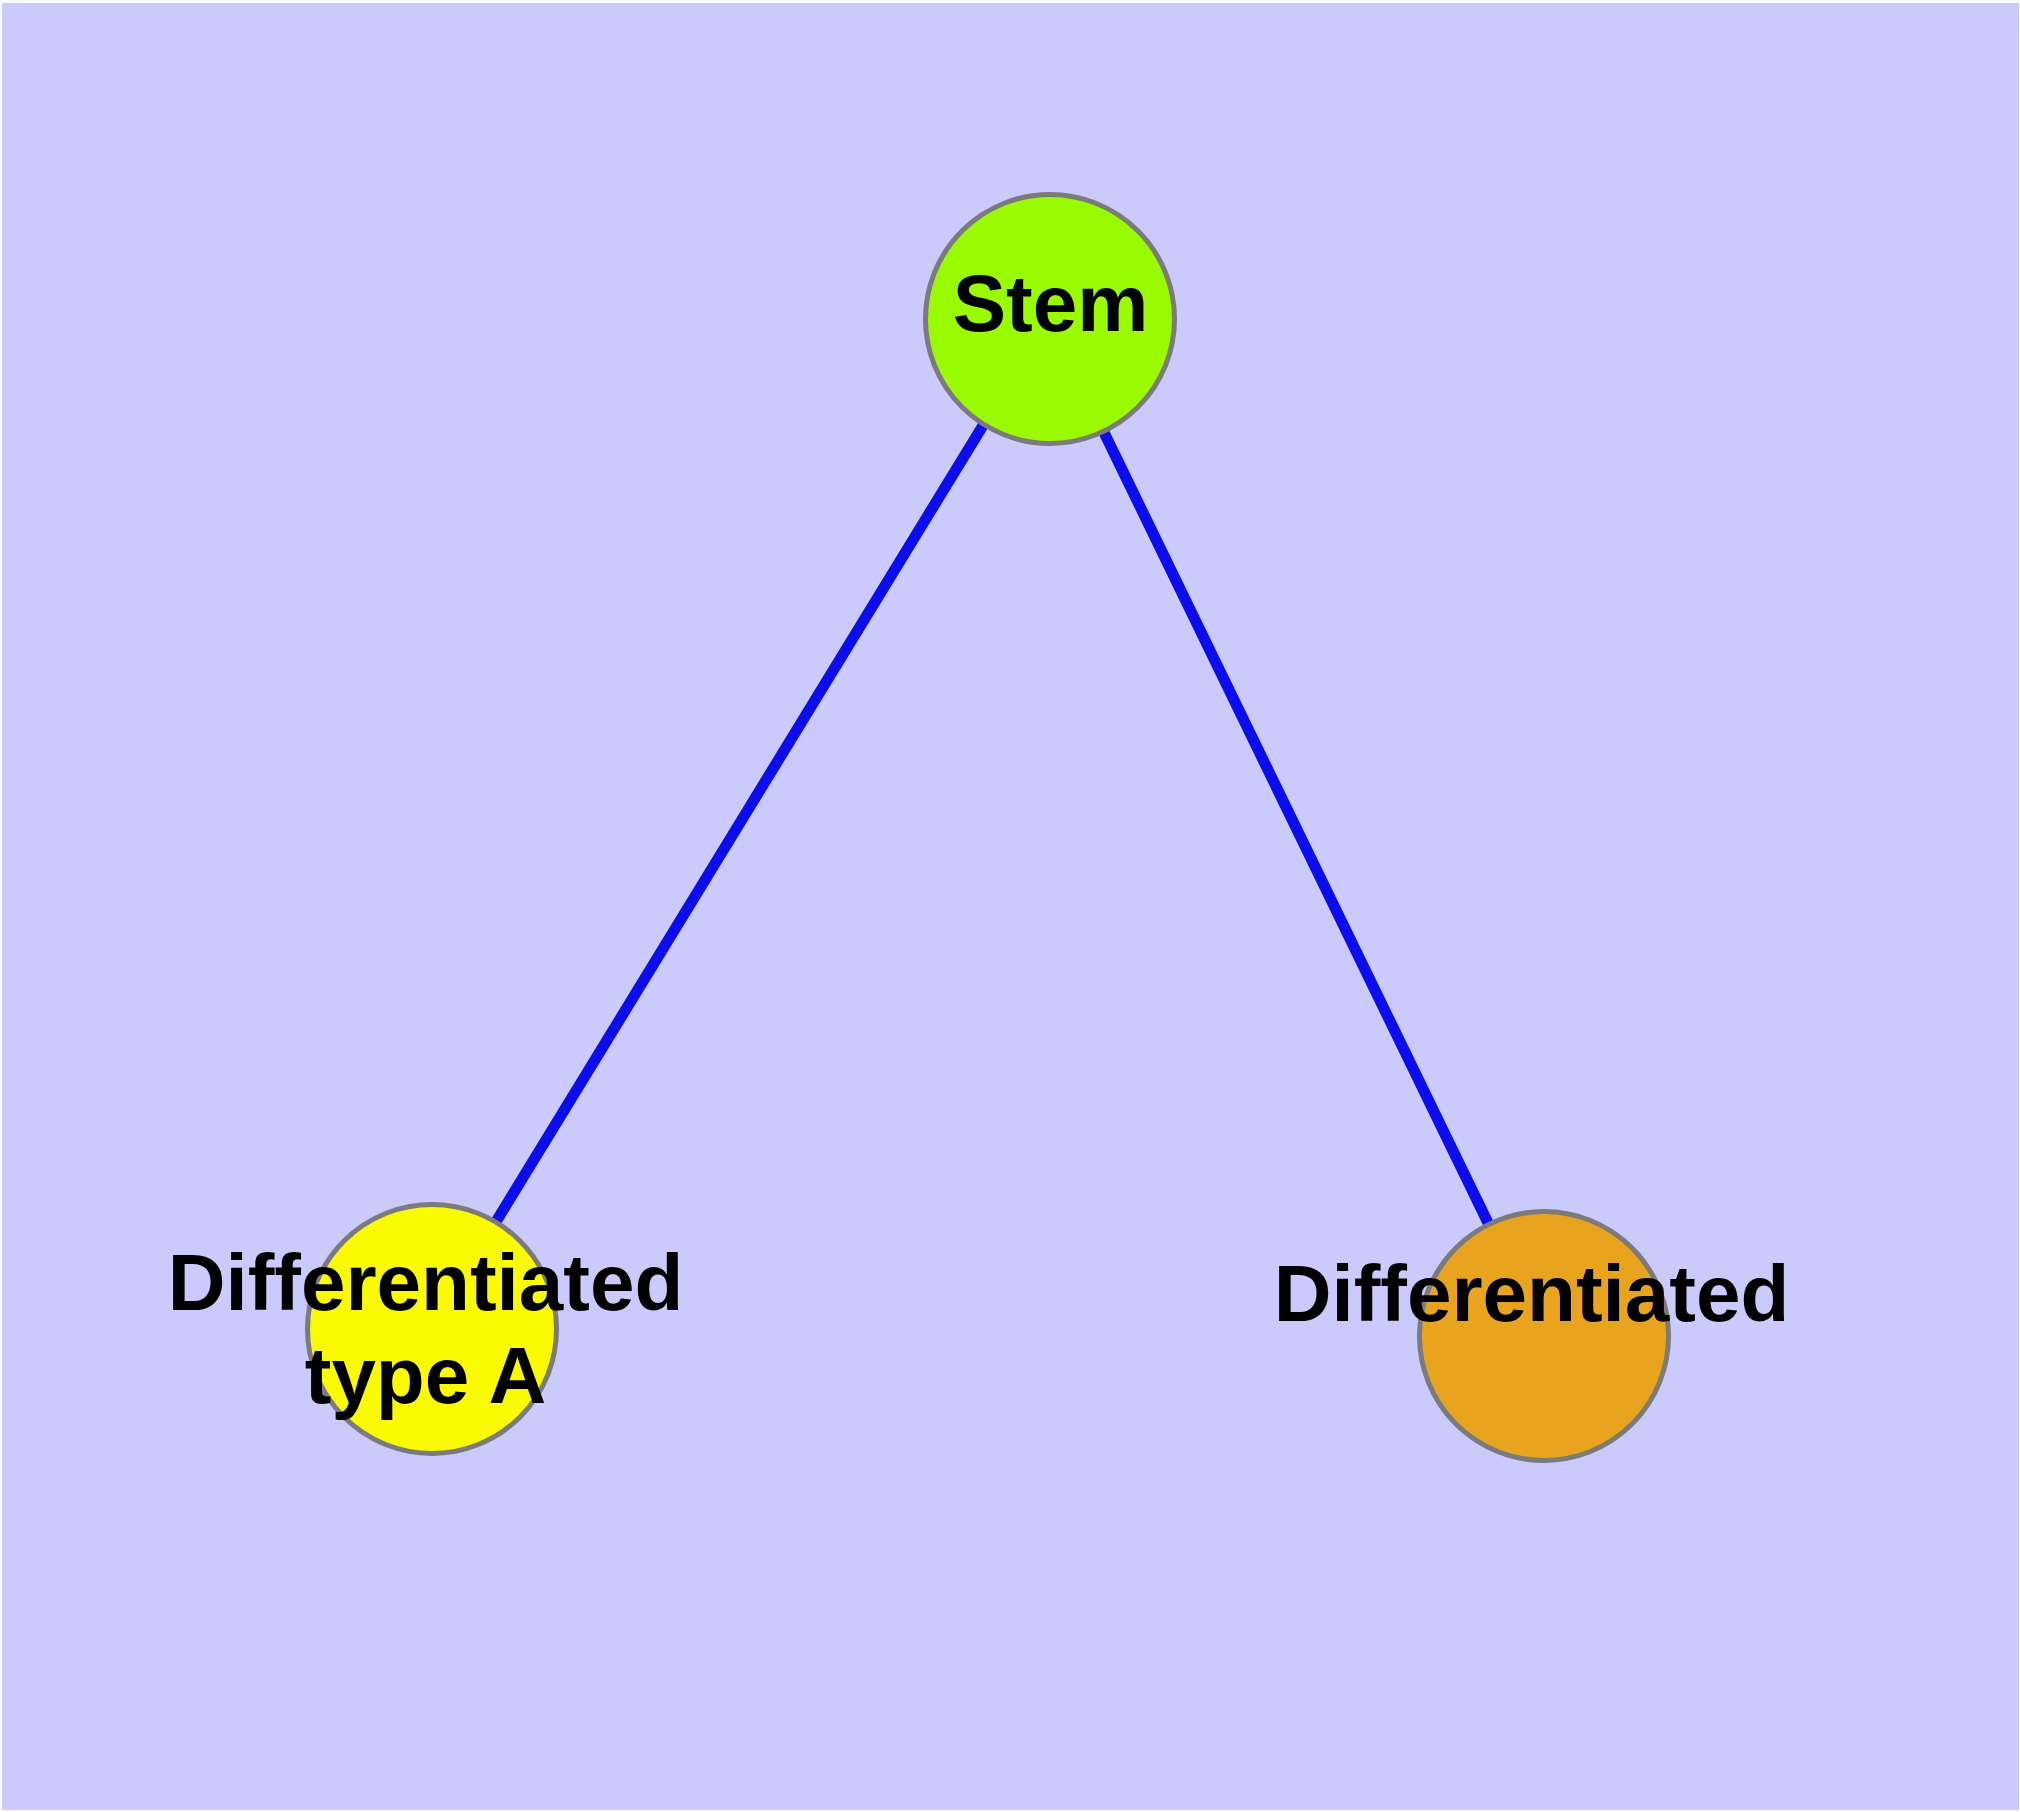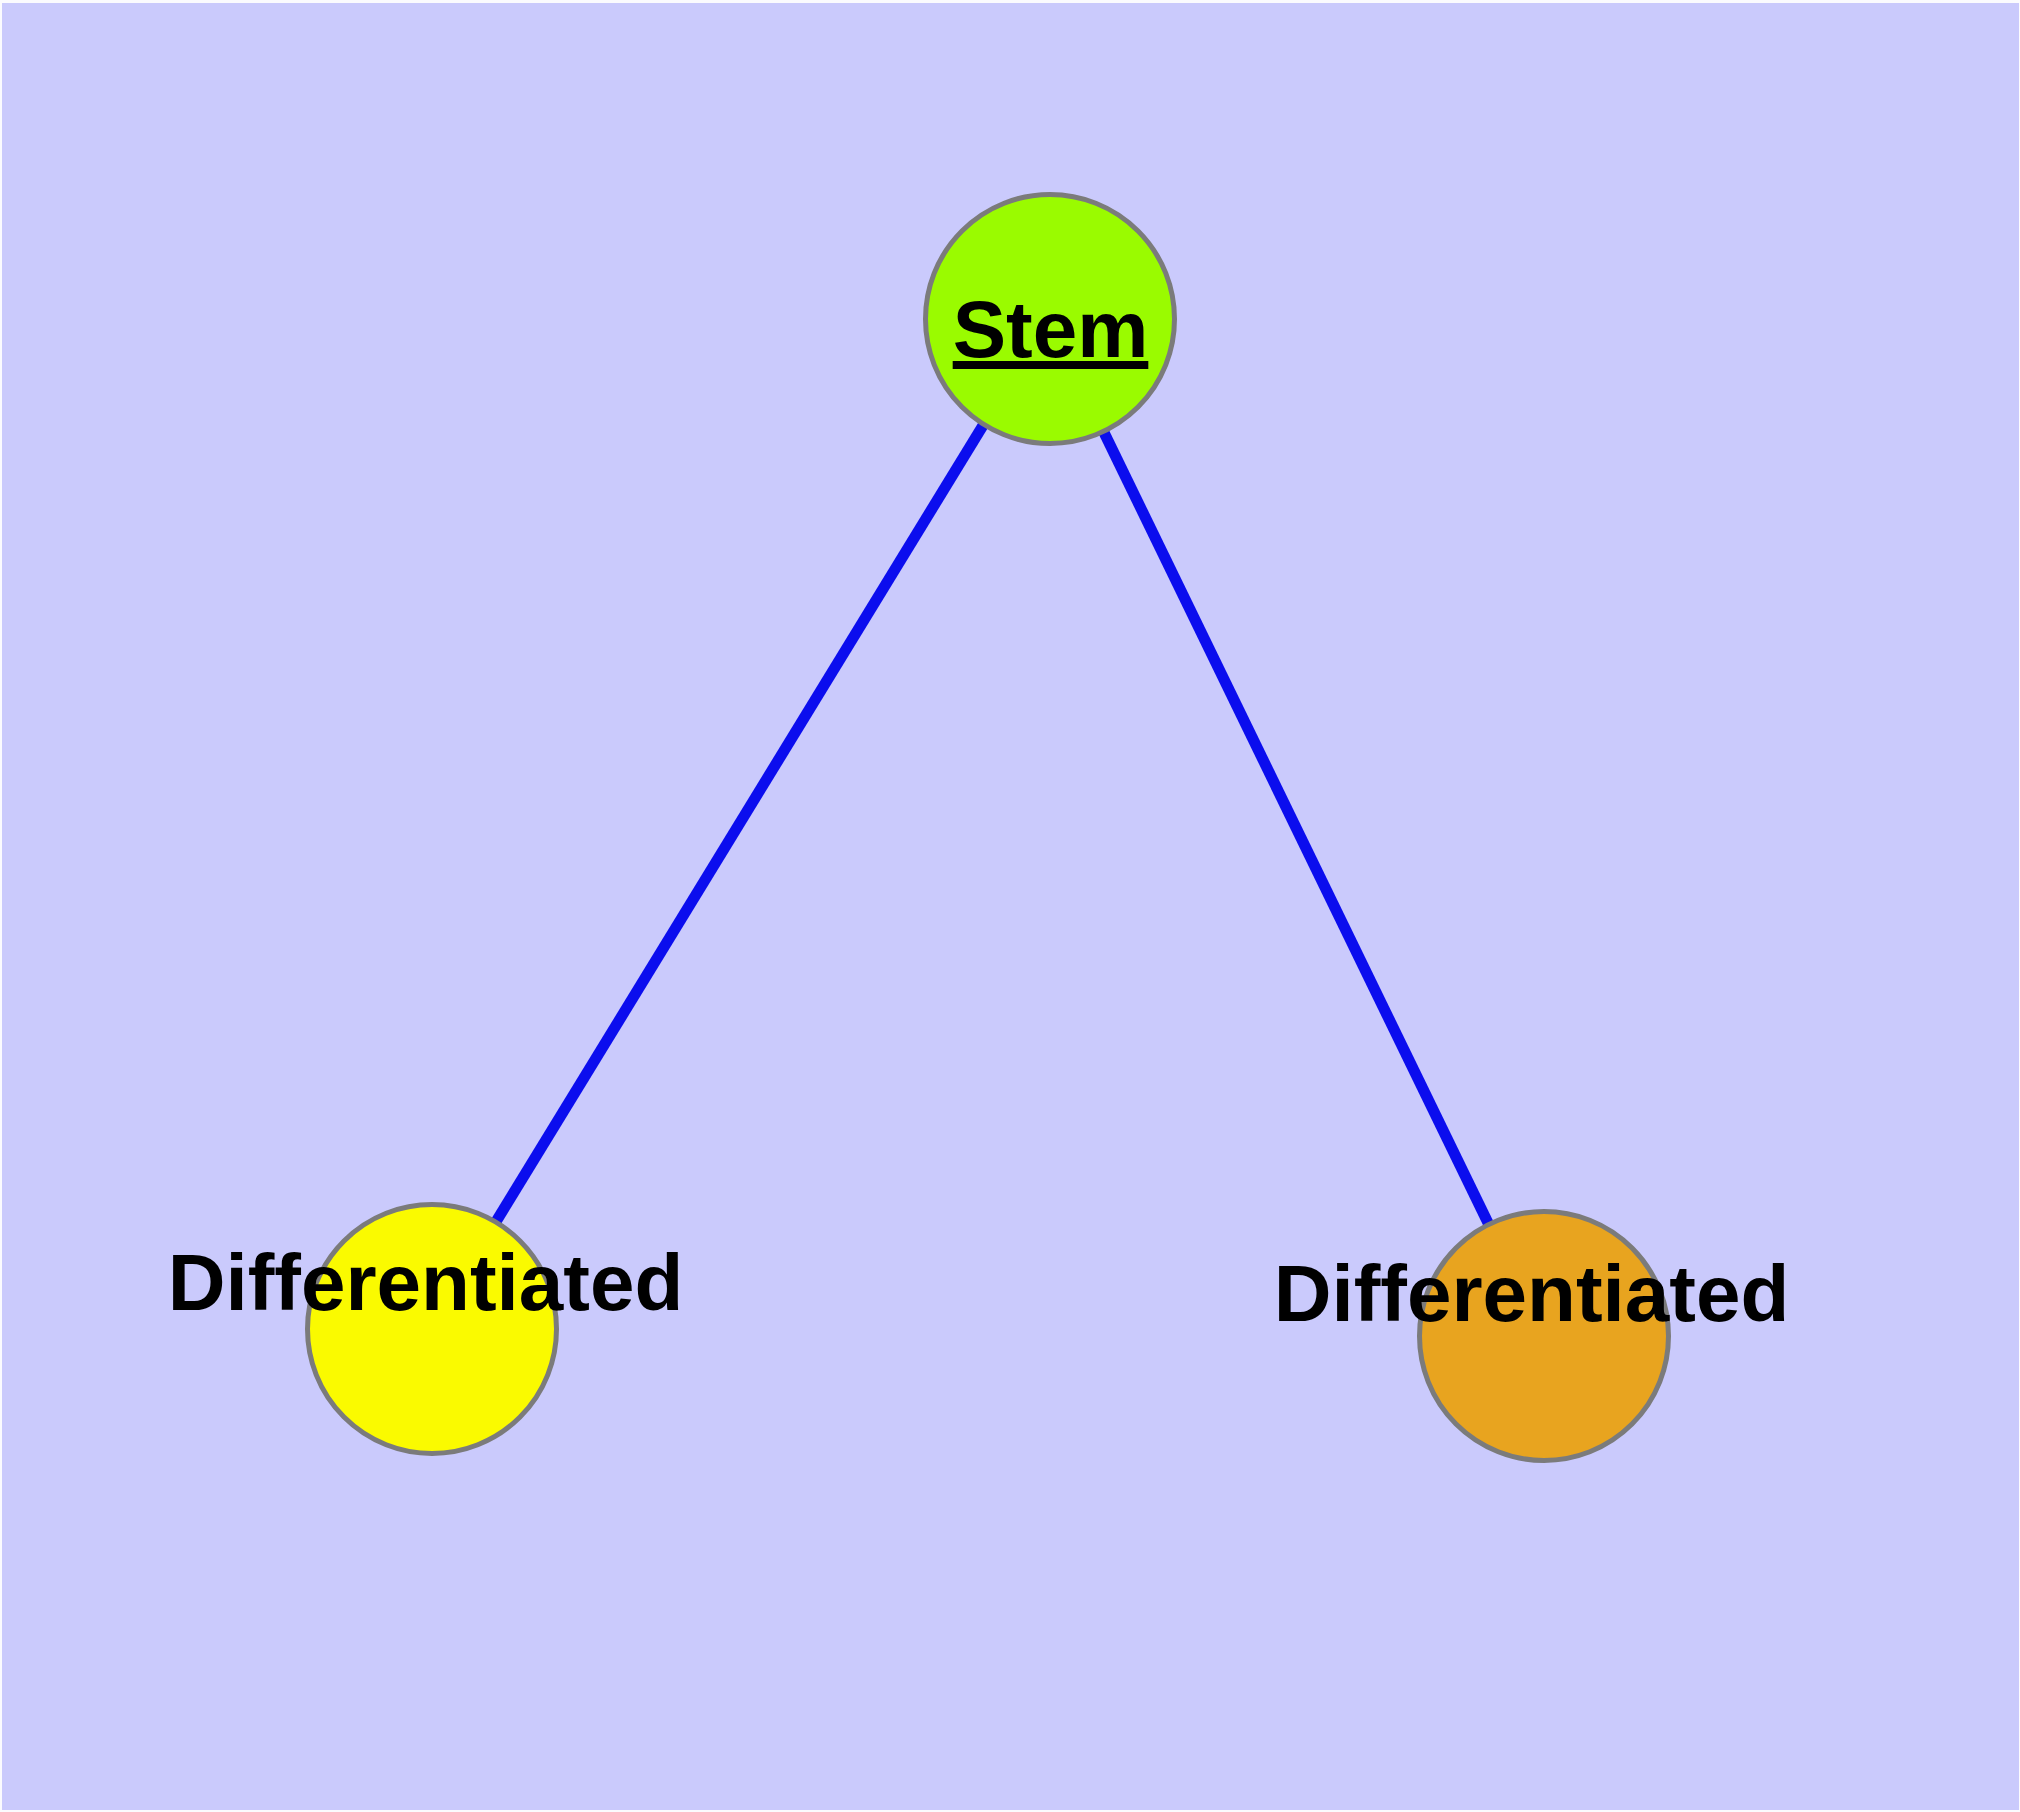--- a/index.html
+++ b/index.html
@@ -49,21 +49,21 @@
     position: absolute;
     width: 763px;
     text-align: center;
     font-weight: bold;
     font-size: 80px;
     line-height: 93px;
     color: #000000;
     white-space: nowrap;
     pointer-events: none;
   }
-  .node-label.stem-label   { left: 667px;  top: 280px; text-decoration: underline;  }
+  .node-label.stem-label   { left: 667px;  top: 254px;  }
   .node-label.type-a-label { left: 42px;   top: 1233px; }
   .node-label.type-b-label { left: 1148px; top: 1244px; }
   .node-label .line { display: block; }
 </style>
 </head>
 <body>
 
 <div class="canvas" style="background-color: rgb(202, 202, 252);">
 
   <svg class="edges-layer" viewBox="0 0 2384 2138" xmlns="http://www.w3.org/2000/svg">
@@ -76,20 +76,21 @@
   <div class="node type-a" style="background-color: rgb(250, 250, 0); border-color: rgb(123, 123, 123);"></div>
 
   <div class="node type-b" style="background-color: rgb(232, 164, 31); border-color: rgb(123, 123, 123);"></div>
 
   <div class="node-label stem-label">
     <span class="line">Stem</span>
   </div>
 
   <div class="node-label type-a-label">
     <span class="line">Differentiated</span>
+    <span class="line">type A</span>
   </div>
 
   <div class="node-label type-b-label">
     <span class="line">Differentiated</span>
   </div>
 
 </div>
 
 
 </body></html>

